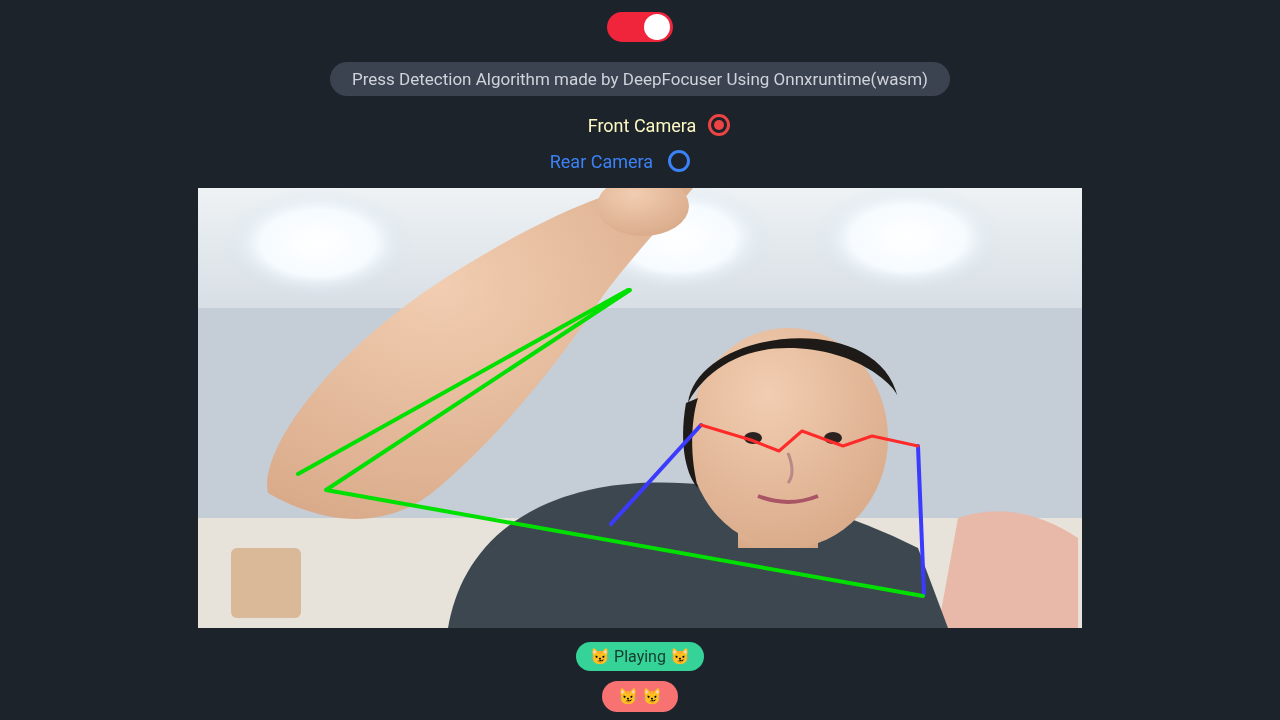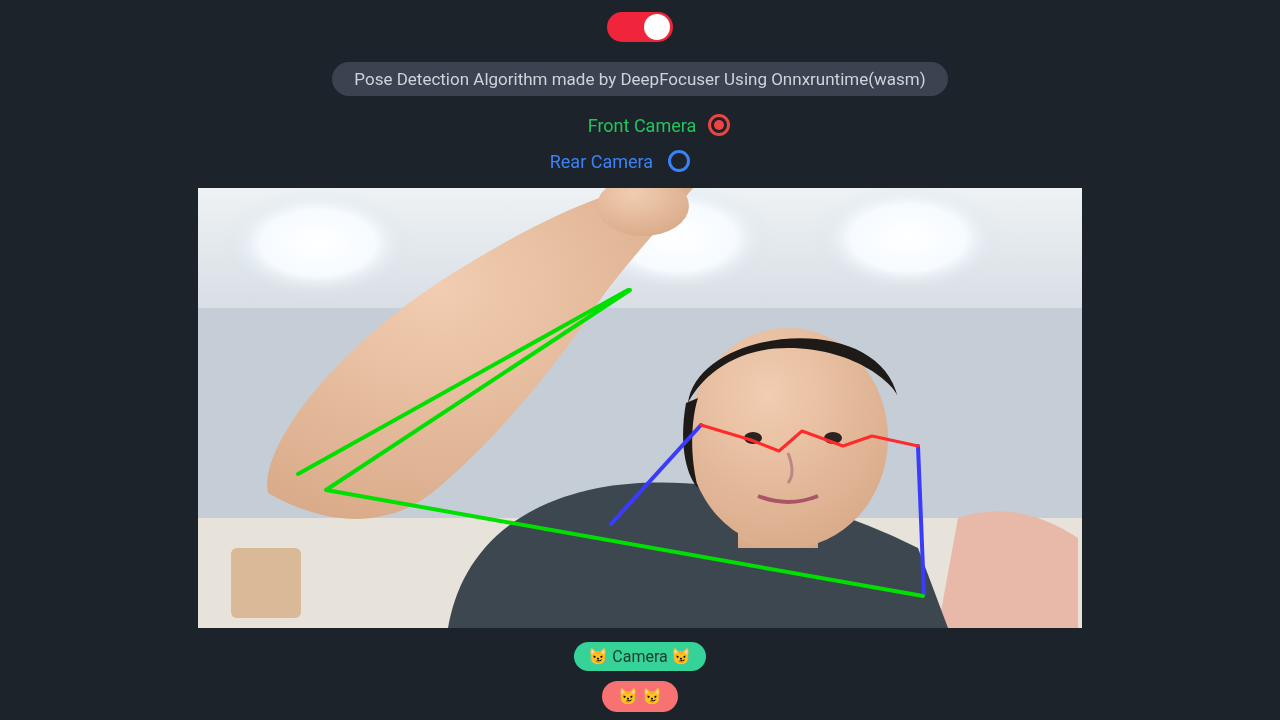--- a/index.html
+++ b/index.html
@@ -47,21 +47,21 @@
     gap: 14px;
     margin-bottom: 16px;
   }
   .radio-row {
     display: flex;
     align-items: center;
     gap: 12px;
     cursor: pointer;
     font-size: 18px;
   }
-  .radio-row.front { color: #22c55e; margin-left: 38px; }
+  .radio-row.front { color: #fef9c3; margin-left: 38px; }
   .radio-row.rear  { color: #3b82f6; gap: 15px; }
   .radio-circle {
     width: 22px;
     height: 22px;
     border-radius: 50%;
     position: relative;
   }
   .radio-circle.front { border: 3px solid #ef4444; }
   .radio-circle.front::after {
     content: "";
@@ -111,21 +111,21 @@
   }
   .emoji { font-size: 16px; }
 </style>
 </head>
 <body>
 
 <div class="toggle">
   <div class="knob"></div>
 </div>
 
-<div class="desc-badge">Pose Detection Algorithm made by DeepFocuser Using Onnxruntime(wasm)</div>
+<div class="desc-badge">Press Detection Algorithm made by DeepFocuser Using Onnxruntime(wasm)</div>
 
 <div class="radio-group">
   <div class="radio-row front">
     <span>Front Camera</span>
     <span class="radio-circle front"></span>
   </div>
   <div class="radio-row rear">
     <span>Rear Camera</span>
     <span class="radio-circle rear"></span>
   </div>
@@ -185,20 +185,20 @@
   <svg id="pose-svg" class="pose-overlay" viewBox="0 0 884 440" preserveAspectRatio="none">
       <polyline points="503,237 413,336" fill="none" stroke="#3b3bff" stroke-width="4" stroke-linecap="round" stroke-linejoin="round"></polyline>
       <polyline points="720,258 726,406" fill="none" stroke="#3b3bff" stroke-width="4" stroke-linecap="round" stroke-linejoin="round"></polyline>
       <polyline points="100,286 430,102 432,102 128,302 725,408" fill="none" stroke="#00e000" stroke-width="4" stroke-linecap="round" stroke-linejoin="round"></polyline>
       <polyline points="503,237 553,252 581,263 604,243 645,258 674,248 720,258" fill="none" stroke="#ff2a2a" stroke-width="3" stroke-linecap="round" stroke-linejoin="round"></polyline>
     </svg>
 </div>
 
 <div class="status-badge">
   <span class="emoji">😼</span>
-  <span>Camera</span>
+  <span>Playing</span>
   <span class="emoji">😼</span>
 </div>
 
 <div class="help-badge">
   <span class="emoji">😼</span>
   <span class="emoji">😼</span>
 </div>
 
 </body></html>

